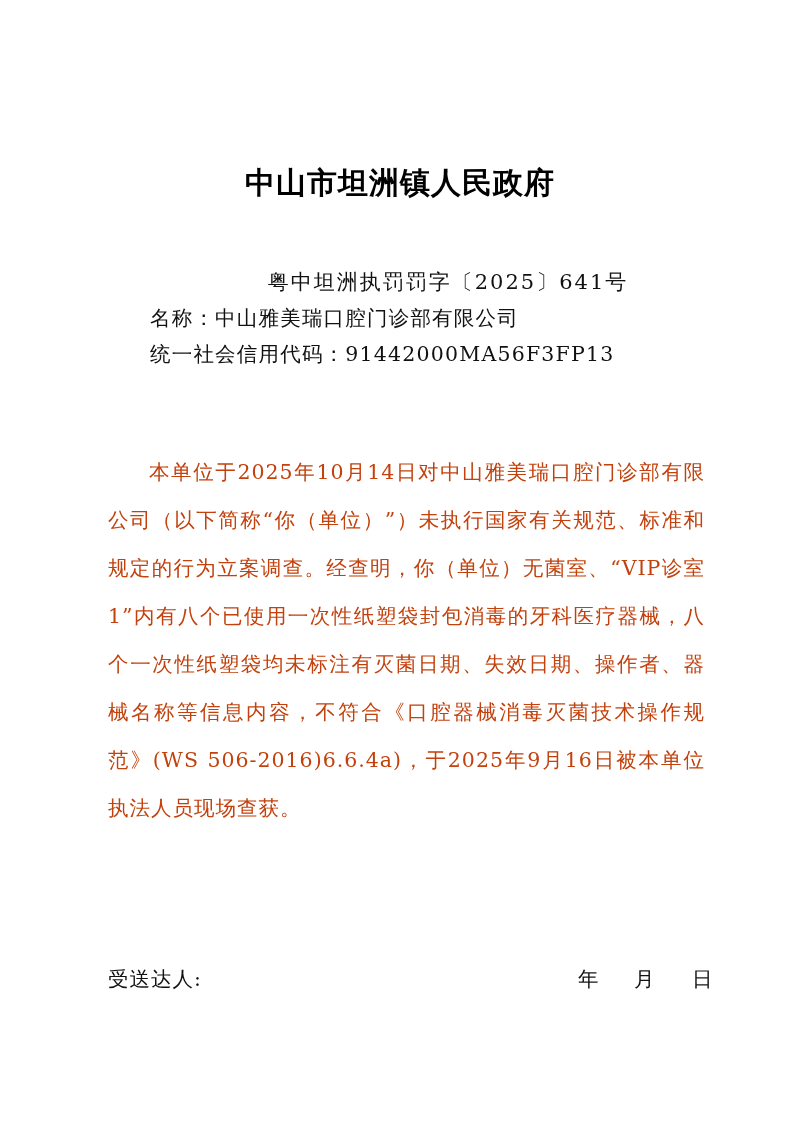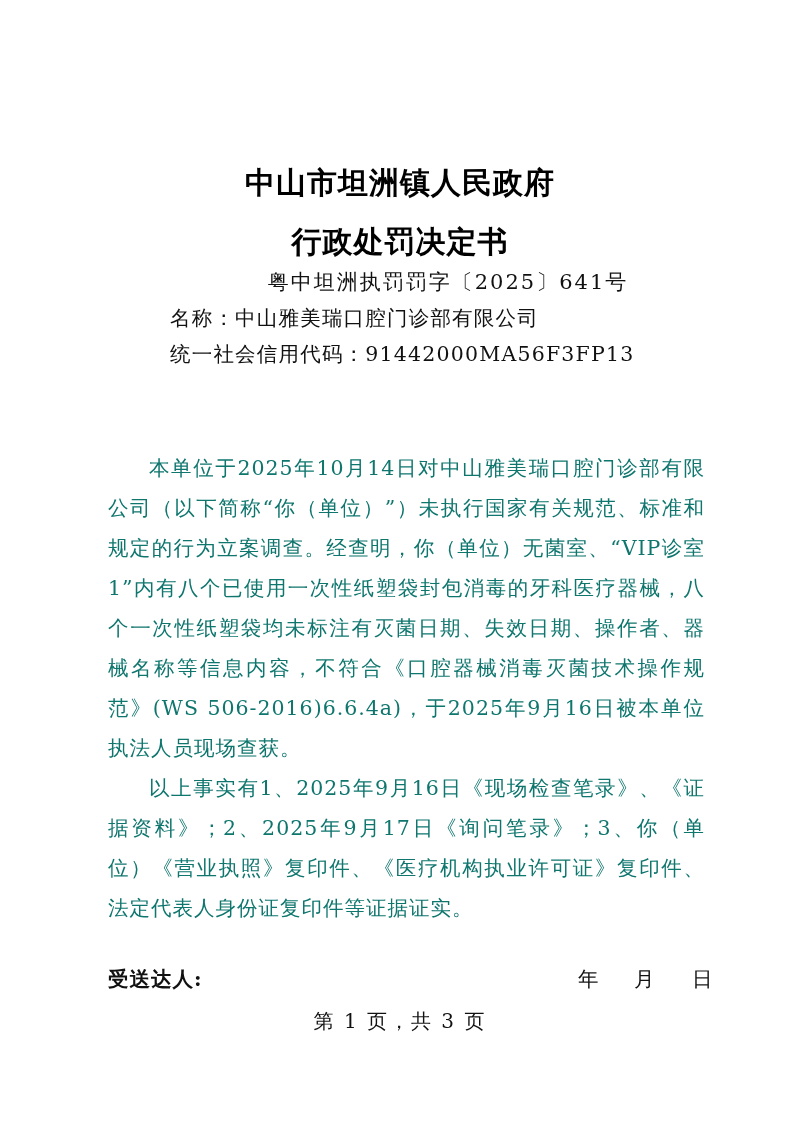--- a/index.html
+++ b/index.html
@@ -6,53 +6,50 @@
   body { width: 800px; height: 1131px; position: relative; overflow: hidden;
          font-family: "DejaVu Serif", "Liberation Serif", serif; color: #111; }
   .page { position: absolute; left: 0; top: 0; width: 720px; height: 1131px; background: #fff; }
   .title { position: absolute; left: 0; width: 800px; text-align: center;
            font-family: "DejaVu Serif", "Liberation Serif", serif; font-weight: bold;
            font-size: 30px; letter-spacing: 1px; color: #000; }
   .title1 { top: 163px; }
   .title2 { top: 222px; }
   .docno { position: absolute; left: 0; width: 800px; top: 268px; text-align: center;
            font-size: 21px; letter-spacing: 2px; color: #111; margin-left: 48px; }
-  .line { position: absolute; font-size: 20.5px; white-space: nowrap; color: #111; letter-spacing: 1.2px; margin-left: 20px; }
+  .line { position: absolute; font-size: 20.5px; white-space: nowrap; color: #111; letter-spacing: 1.2px; }
   .body-block { position: absolute; left: 108px; width: 597px; top: 448px;
-                font-size: 20.5px; line-height: 40px; text-align: justify; color: #0f766e; letter-spacing: 1px; }
+                font-size: 20.5px; line-height: 48px; text-align: justify; color: #c2410c; letter-spacing: 1px; }
   .para { margin: 0; text-indent: 41px; }
-  .footer-recipient { position: absolute; left: 108px; top: 965px; font-size: 20.5px; color: #111; letter-spacing: 1px; font-weight: bold; }
+  .footer-recipient { position: absolute; left: 108px; top: 965px; font-size: 20.5px; color: #111; letter-spacing: 1px; }
   .footer-date { position: absolute; left: 578px; top: 965px; font-size: 20.5px; color: #111; display: flex; gap: 0; }
   .footer-date span { display: inline-block; }
   .date-y { width: 56px; }
   .date-m { width: 58px; }
   .pageno { position: absolute; left: 0; width: 800px; top: 1008px; text-align: center; font-size: 20px; color: #111; letter-spacing: 2px; }
 </style>
 </head>
 <body>
 
 <div class="page">
 
   <div class="title title1">中山市坦洲镇人民政府</div>
-  <div class="title title2">行政处罚决定书</div>
   <div class="docno">粤中坦洲执罚罚字〔2025〕641号</div>
 
   <div class="line" style="left:150px; top:304px;">
     <span>名称：</span><span>中山雅美瑞口腔门诊部有限公司</span>
   </div>
   <div class="line" style="left:150px; top:340px;text-align:right;">
     <span>统一社会信用代码：</span><span>91442000MA56F3FP13</span>
   </div>
 
   <div class="body-block">
     <p class="para">本单位于2025年10月14日对中山雅美瑞口腔门诊部有限公司（以下简称“你（单位）”）未执行国家有关规范、标准和规定的行为立案调查。经查明，你（单位）无菌室、“VIP诊室1”内有八个已使用一次性纸塑袋封包消毒的牙科医疗器械，八个一次性纸塑袋均未标注有灭菌日期、失效日期、操作者、器械名称等信息内容，不符合《口腔器械消毒灭菌技术操作规范》(WS 506-2016)6.6.4a)，于2025年9月16日被本单位执法人员现场查获。</p>
-    <p class="para">以上事实有1、2025年9月16日《现场检查笔录》、《证据资料》；2、2025年9月17日《询问笔录》；3、你（单位）《营业执照》复印件、《医疗机构执业许可证》复印件、法定代表人身份证复印件等证据证实。</p>
   </div>
 
   <div class="footer-recipient">受送达人:</div>
   <div class="footer-date">
     <span class="date-y">年</span>
     <span class="date-m">月</span>
     <span class="date-d">日</span>
   </div>
 
-  <div class="pageno">第 1 页，共 3 页</div>
 </div>
 
 </body></html>

